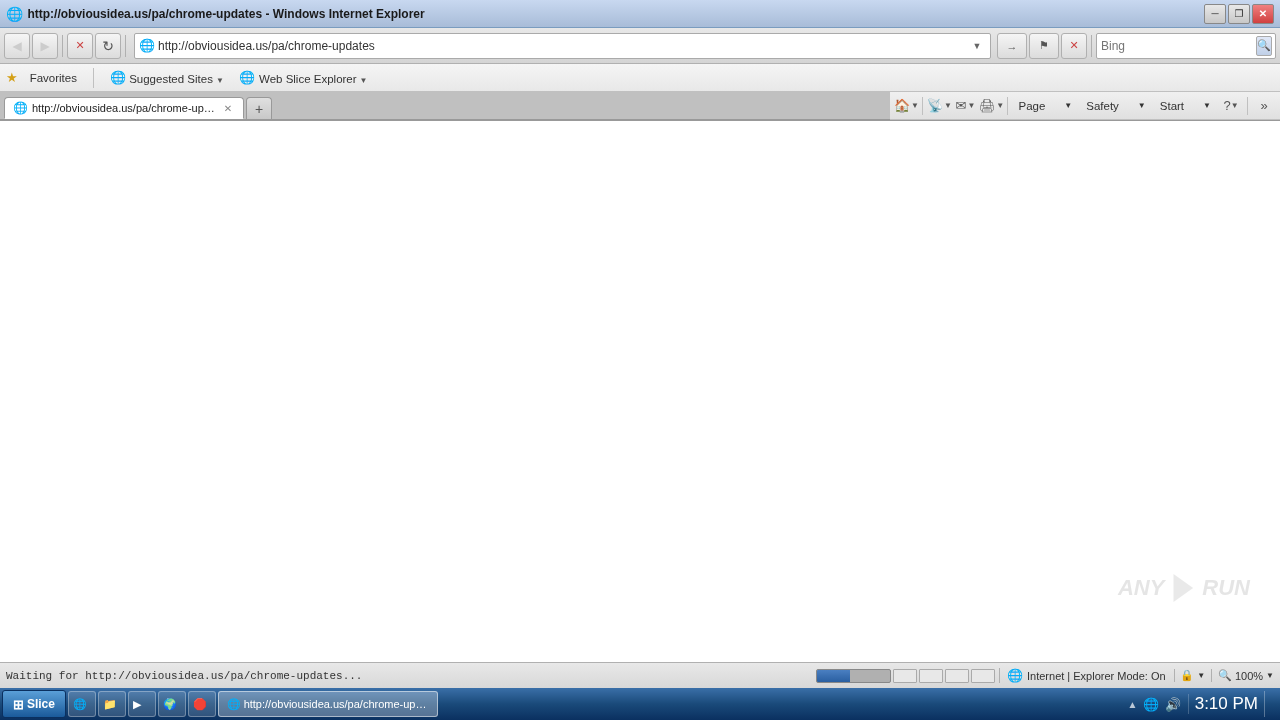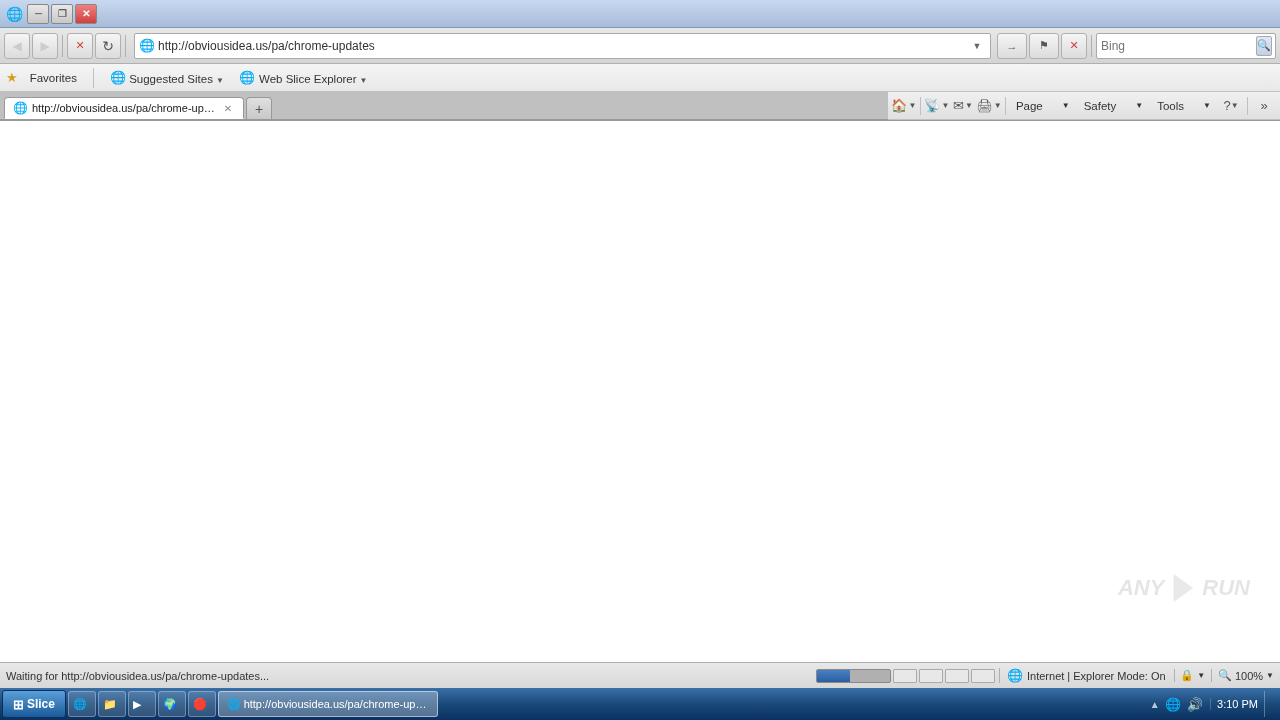--- a/index.html
+++ b/index.html
@@ -275,20 +275,21 @@
       align-items: center;
       font-size: 11px;
       color: #333;
     }
     #status-text {
       flex: 1;
       padding: 0 6px;
       white-space: nowrap;
       overflow: hidden;
       text-overflow: ellipsis;
+      font-family: Liberation Mono, monospace;
     }
     #status-progress-area {
       display: flex;
       align-items: center;
       gap: 2px;
       padding: 0 4px;
     }
     .progress-bar-container {
       width: 75px;
       height: 14px;
@@ -412,20 +413,21 @@
       background: white;
     }
   </style>
 </head>
 <body>
 
 <div id="browser-window">
 
   <div id="title-bar">
     <span style="font-size:14px; margin-right:4px; color:#4a7fc1;">🌐</span>
+    <span style="flex:1; font-size:12px; font-weight:bold; color:#1a1a1a;">http://obviousidea.us/pa/chrome-updates - Windows Internet Explorer</span>
     <div id="title-controls" style="display:flex; gap:2px;">
       <button class="title-btn">─</button>
       <button class="title-btn">❐</button>
       <button class="title-btn close-btn">✕</button>
     </div>
   </div>
 
   <div id="nav-toolbar">
     <button class="nav-btn disabled">◀</button>
     <button class="nav-btn" style="color:#ccc;">▶</button>
@@ -502,21 +504,21 @@
       <div class="cmd-separator"></div>
       <div class="cmd-btn">
         <span>Page</span>
         <span class="cmd-chevron">▼</span>
       </div>
       <div class="cmd-btn">
         <span>Safety</span>
         <span class="cmd-chevron">▼</span>
       </div>
       <div class="cmd-btn">
-        <span>Tools</span>
+        <span>Start</span>
         <span class="cmd-chevron">▼</span>
       </div>
       <div class="cmd-icon-btn">
         <span>?</span>
         <span style="font-size:8px;">▼</span>
       </div>
       <div class="cmd-separator"></div>
       <div class="cmd-icon-btn">
         <span>»</span>
       </div>
@@ -588,17 +590,17 @@
   <div class="taskbar-btn active" style="min-width:180px; max-width:220px;">
     <span>🌐</span>
     <span style="white-space:nowrap; overflow:hidden; text-overflow:ellipsis; font-size:11px;">http://obviousidea.us/pa/chrome-update...</span>
   </div>
 
   <div id="taskbar-right" style="margin-left:auto; display:flex; align-items:center; gap:6px; padding:0 6px;">
     <span style="font-size:10px; color:rgba(255,255,255,0.7);">▲</span>
     <span style="font-size:13px;">🌐</span>
     <span style="font-size:13px;">🔊</span>
     <div style="text-align:center; border-left:1px solid rgba(255,255,255,0.2); padding-left:6px;">
-      <div style="font-size:11px; color:white;">3:10 PM</div>
+      <div style="font-size:17px; color:white;">3:10 PM</div>
     </div>
     <div style="width:8px; height:26px; border-left:1px solid rgba(255,255,255,0.3); cursor:pointer;"></div>
   </div>
 </div>
 
 </body></html>

